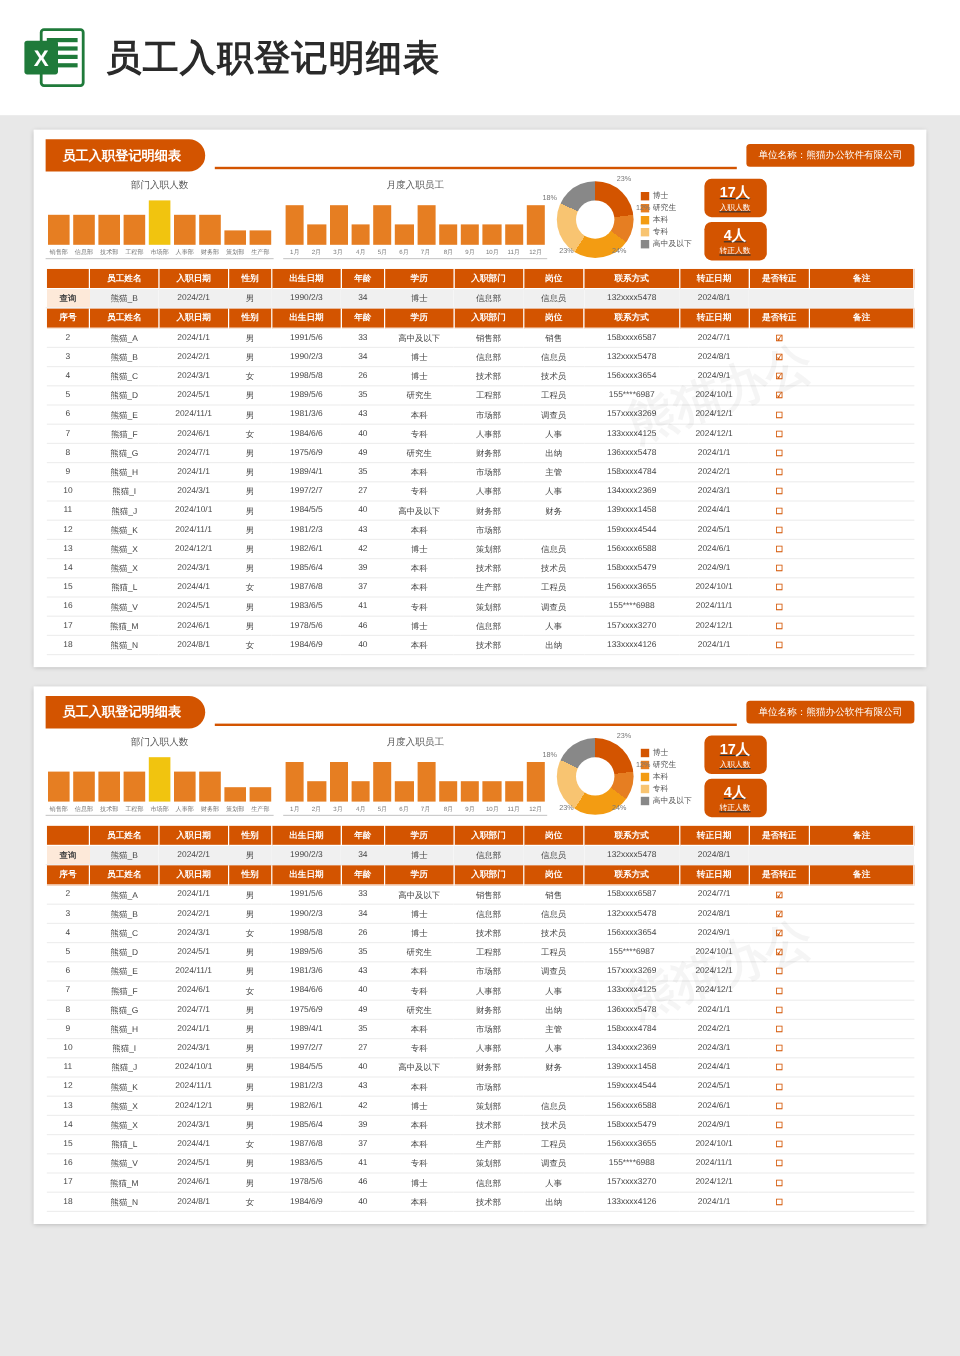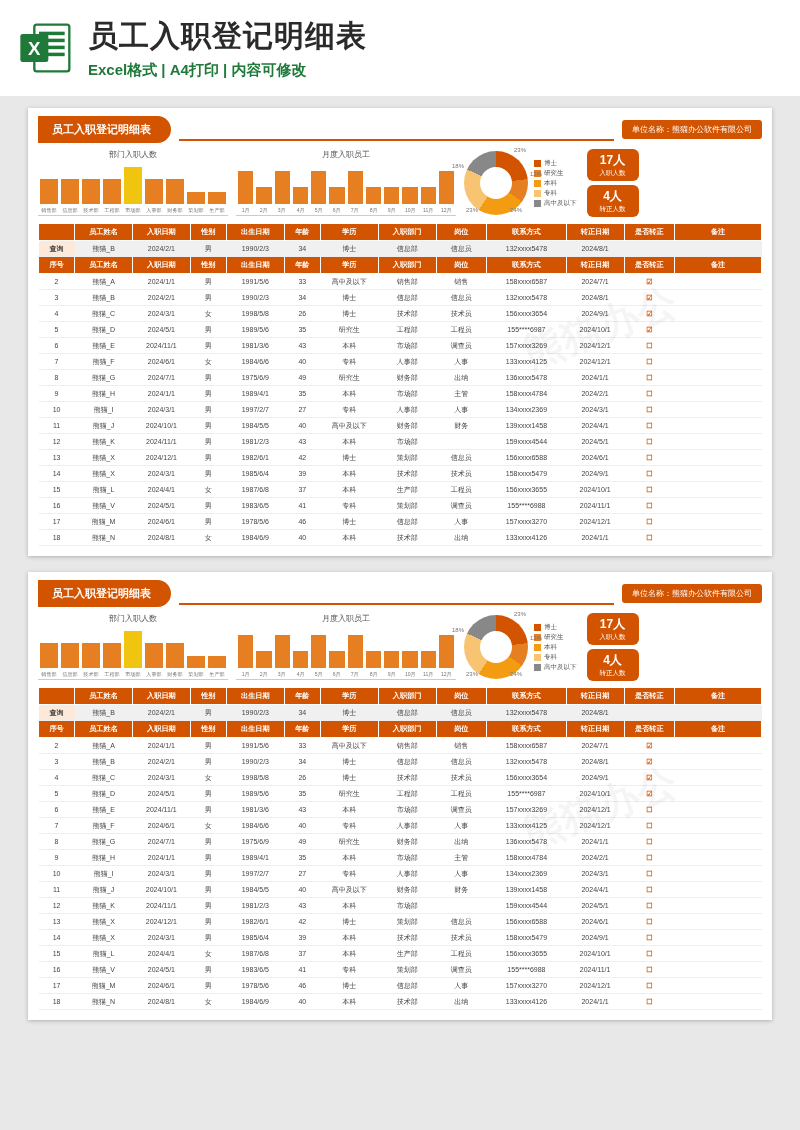--- a/index.html
+++ b/index.html
@@ -22,21 +22,21 @@
   .bar { background:#e67e22; width:100%; }
   .bar.hl { background:#f1c40f; }
   .bar-col { flex:1; display:flex; flex-direction:column; align-items:center; gap:2px; }
   .bar-lbl { font-size:6px; color:#777; transform:scale(.85); white-space:nowrap; }
   .donut-wrap { display:flex; align-items:center; gap:6px; }
   .donut { width:64px; height:64px; border-radius:50%; position:relative; }
   .donut::after { content:""; position:absolute; inset:16px; background:#fff; border-radius:50%; }
   .legend { font-size:6.5px; color:#555; }
   .legend .row { display:flex; align-items:center; gap:3px; margin:1px 0;}
   .legend .sw { width:7px; height:7px; }
-  .stat-cards { display:flex; flex-direction:column; gap:4px; margin-left:4px;}
+  .stat-cards { display:flex; flex-direction:column; gap:4px; margin-left:4px;text-decoration:underline;}
   .stat-card { background:#d35400; color:#fff; border-radius:6px; padding:3px 8px; text-align:center; min-width:52px;}
   .stat-card .num { font-size:12px; font-weight:700; }
   .stat-card .lbl { font-size:6.5px; }
   .pct { font-size:6px; color:#777; position:absolute; }
   table { width:100%; border-collapse:collapse; font-size:7px; table-layout:fixed;}
   th { background:#d35400; color:#fff; font-weight:600; padding:3px 2px; border:1px solid #fff; font-size:7.2px;}
   td { padding:2.5px 2px; border-bottom:1px solid #eee; text-align:center; color:#444; white-space:nowrap; overflow:hidden;}
   tr.search-row td { background:#f0f0f0; }
   tr.search-row td:first-child { background:#fde9d9; font-weight:600;}
   .chk { color:#d35400; font-weight:bold; }
@@ -52,21 +52,20 @@
         <rect x="18" y="10" width="22" height="3" fill="#1f7a3a"></rect>
         <rect x="18" y="16" width="22" height="3" fill="#1f7a3a"></rect>
         <rect x="18" y="22" width="22" height="3" fill="#1f7a3a"></rect>
         <rect x="18" y="28" width="22" height="3" fill="#1f7a3a"></rect>
         <rect x="2" y="12" width="24" height="24" rx="2" fill="#1f7a3a"></rect>
         <text x="14" y="30" font-size="16" font-weight="800" fill="#fff" text-anchor="middle">X</text>
       </svg>
   </div>
   <div class="hero-text">
     <div class="title">员工入职登记明细表</div>
-    <div class="sub">Excel格式 | A4打印 | 内容可修改</div>
   </div>
 </div>
 
 <div class="page-wrap">
   <div id="sheet-template" class="sheet">
     <div class="sheet-header">
       <div class="sheet-title">员工入职登记明细表</div>
       <div class="sheet-spacer"></div>
       <div class="sheet-unit"><span>单位名称：</span><span>熊猫办公软件有限公司</span></div>
     </div>

